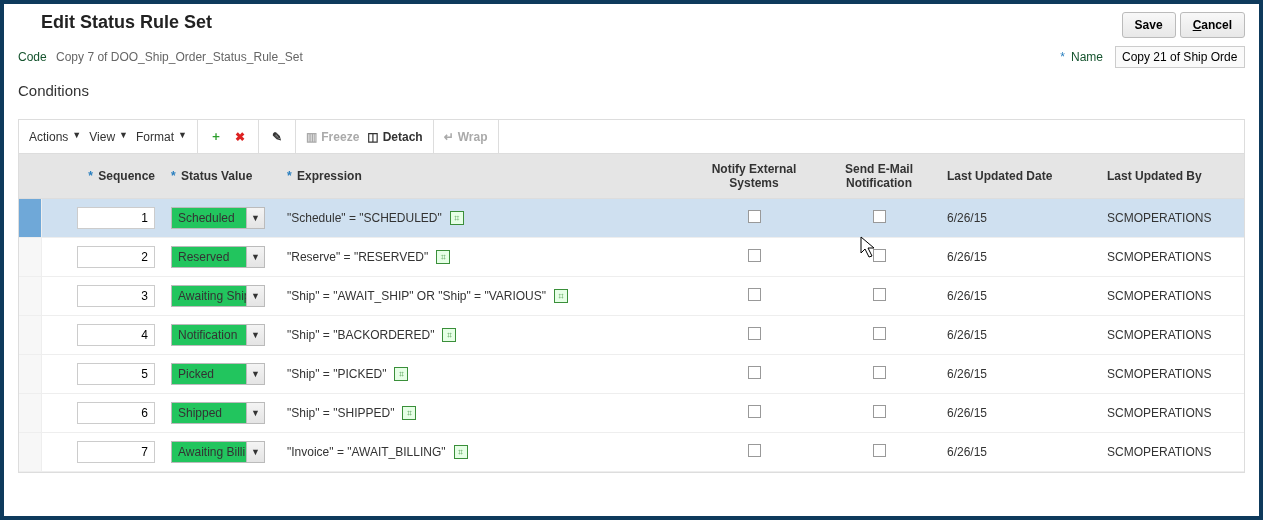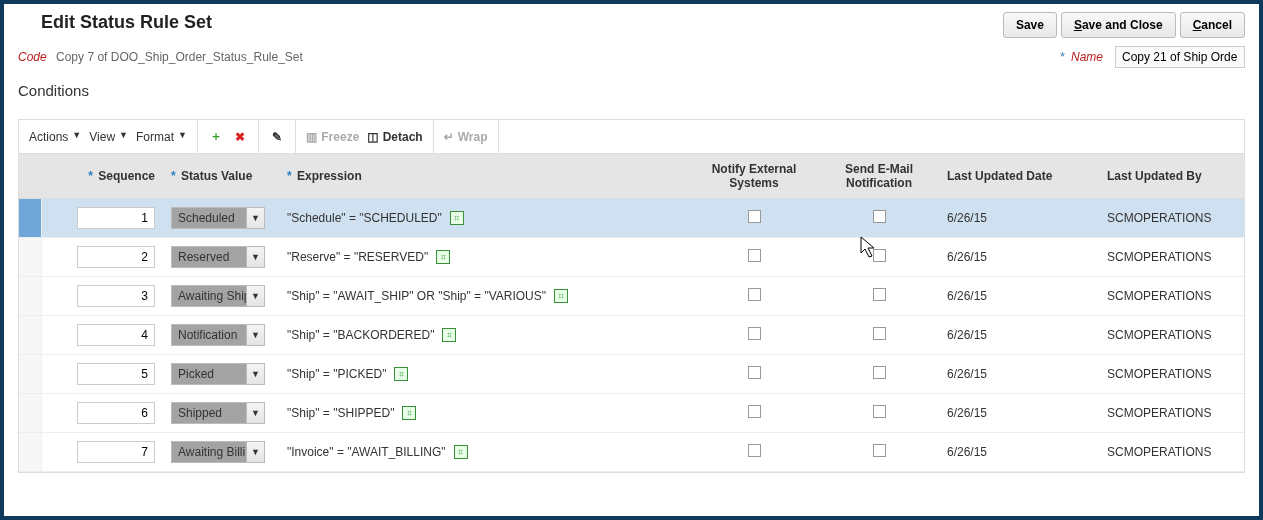--- a/index.html
+++ b/index.html
@@ -5,21 +5,21 @@
   * { box-sizing: border-box; margin: 0; padding: 0; }
   body { font-family: Arial, Helvetica, sans-serif; font-size: 12px; color: #333; background: #fff; }
   .outer { border: 4px solid #0e3a5c; width: 1263px; height: 520px; overflow: hidden; position: relative; }
   .page { padding: 8px 14px; }
   .hdr { display: flex; justify-content: space-between; align-items: flex-start; margin-bottom: 8px; margin-left: 23px; }
   .hdr h1 { font-size: 18px; font-weight: bold; color: #222; }
   .btnrow { display: flex; gap: 4px; }
   .btn { background: linear-gradient(#f8f8f8,#e8e8e8); border: 1px solid #bbb; border-radius: 3px; padding: 5px 12px; font-size: 12px; font-weight: bold; cursor: pointer; }
   .accesskey { text-decoration: underline; }
   .coderow { display: flex; justify-content: space-between; align-items: center; color: #666; margin-bottom: 14px; font-size: 12px; }
-  .coderow .lbl { color: #b91c1c; margin-right: 6px; font-style: italic; }
+  .coderow .lbl { color: #14532d; margin-right: 6px; }
   .namewrap { display: flex; align-items: center; gap: 6px; }
   .req-star { color: #2a7fbf; }
   input.ro { border: 1px solid #ccc; background: #fafafa; padding: 3px 6px; font-size: 12px; width: 130px; }
   h2 { font-size: 15px; font-weight: normal; margin-bottom: 20px; }
   .tbar { display: flex; align-items: center; border: 1px solid #ddd; border-bottom: none; height: 34px; }
   .tbar .seg { display: flex; align-items: center; gap: 8px; padding: 0 10px; height: 100%; border-right: 1px solid #ddd; }
   .menuitem { font-size: 12px; color: #333; display: inline-flex; gap: 4px; cursor: pointer; }
   .caret { font-size: 9px; }
   .ticon { width: 16px; height: 16px; display: inline-flex; align-items: center; justify-content: center; cursor: pointer; font-weight: bold; }
   .plus { color: #2a9d2a; }
@@ -28,21 +28,21 @@
   .tbtxt { font-size: 12px; font-weight: bold; display: inline-flex; align-items: center; gap: 4px; }
   .tablewrap { border: 1px solid #ddd; }
   table { width: 100%; border-collapse: collapse; table-layout: fixed; }
   thead th { font-size: 12px; font-weight: bold; text-align: left; padding: 8px 8px; border-bottom: 1px solid #ddd; background: #e5e5e5; vertical-align: middle; }
   thead th .req-star { margin-right: 2px; }
   tbody td { padding: 8px 8px; border-bottom: 1px solid #eee; font-size: 12px; vertical-align: middle; }
   tbody tr.selected td { background: #cfe0f0; }
   .grip { width: 14px; background: #f7f7f7; border-right: 1px solid #eee; }
   tbody tr.selected td.grip { background: #6fa8d8; }
   .seqinput { width: 78px; border: 1px solid #ccc; padding: 3px 6px; text-align: right; font-size: 12px; background: #fff; }
-  .svwrap { display: inline-flex; border: 1px solid #bbb; background: #a3a3a3; }
+  .svwrap { display: inline-flex; border: 1px solid #bbb; background: #22c55e; }
   .svtext { width: 74px; padding: 3px 6px; font-size: 12px; overflow: hidden; white-space: nowrap; }
   .svbtn { width: 18px; border-left: 1px solid #bbb; background: linear-gradient(#f4f4f4,#e4e4e4); display: inline-flex; align-items: center; justify-content: center; font-size: 9px; cursor: pointer; }
   .exprcell { display: flex; align-items: center; gap: 8px; }
   .exprtxt { white-space: nowrap; }
   .expricon { width: 14px; height: 14px; background: #e6ffe6; border: 1px solid #3a8f3a; display: inline-flex; align-items: center; justify-content: center; font-size: 9px; color: #3a8f3a; cursor: pointer; }
   .chk { width: 13px; height: 13px; border: 1px solid #999; background: #fff; display: inline-block; cursor: pointer; }
   .center { text-align: center; }
   .cursor { position: absolute; pointer-events: none; }
   col.c-grip { width: 22px; }
   col.c-seq { width: 122px; }
@@ -55,21 +55,20 @@
 </style>
 </head>
 <body>
 
 <div class="outer">
   <div class="page">
     <div class="hdr">
       <h1>Edit Status Rule Set</h1>
       <div class="btnrow">
         <button class="btn">Save</button>
-        <button class="btn"><span class="accesskey">S</span><span>ave and Close</span></button>
         <button class="btn"><span class="accesskey">C</span><span>ancel</span></button>
       </div>
     </div>
 
     <div class="coderow">
       <div>
         <span class="lbl">Code</span>
         <span>Copy 7 of DOO_Ship_Order_Status_Rule_Set</span>
       </div>
       <div class="namewrap">

